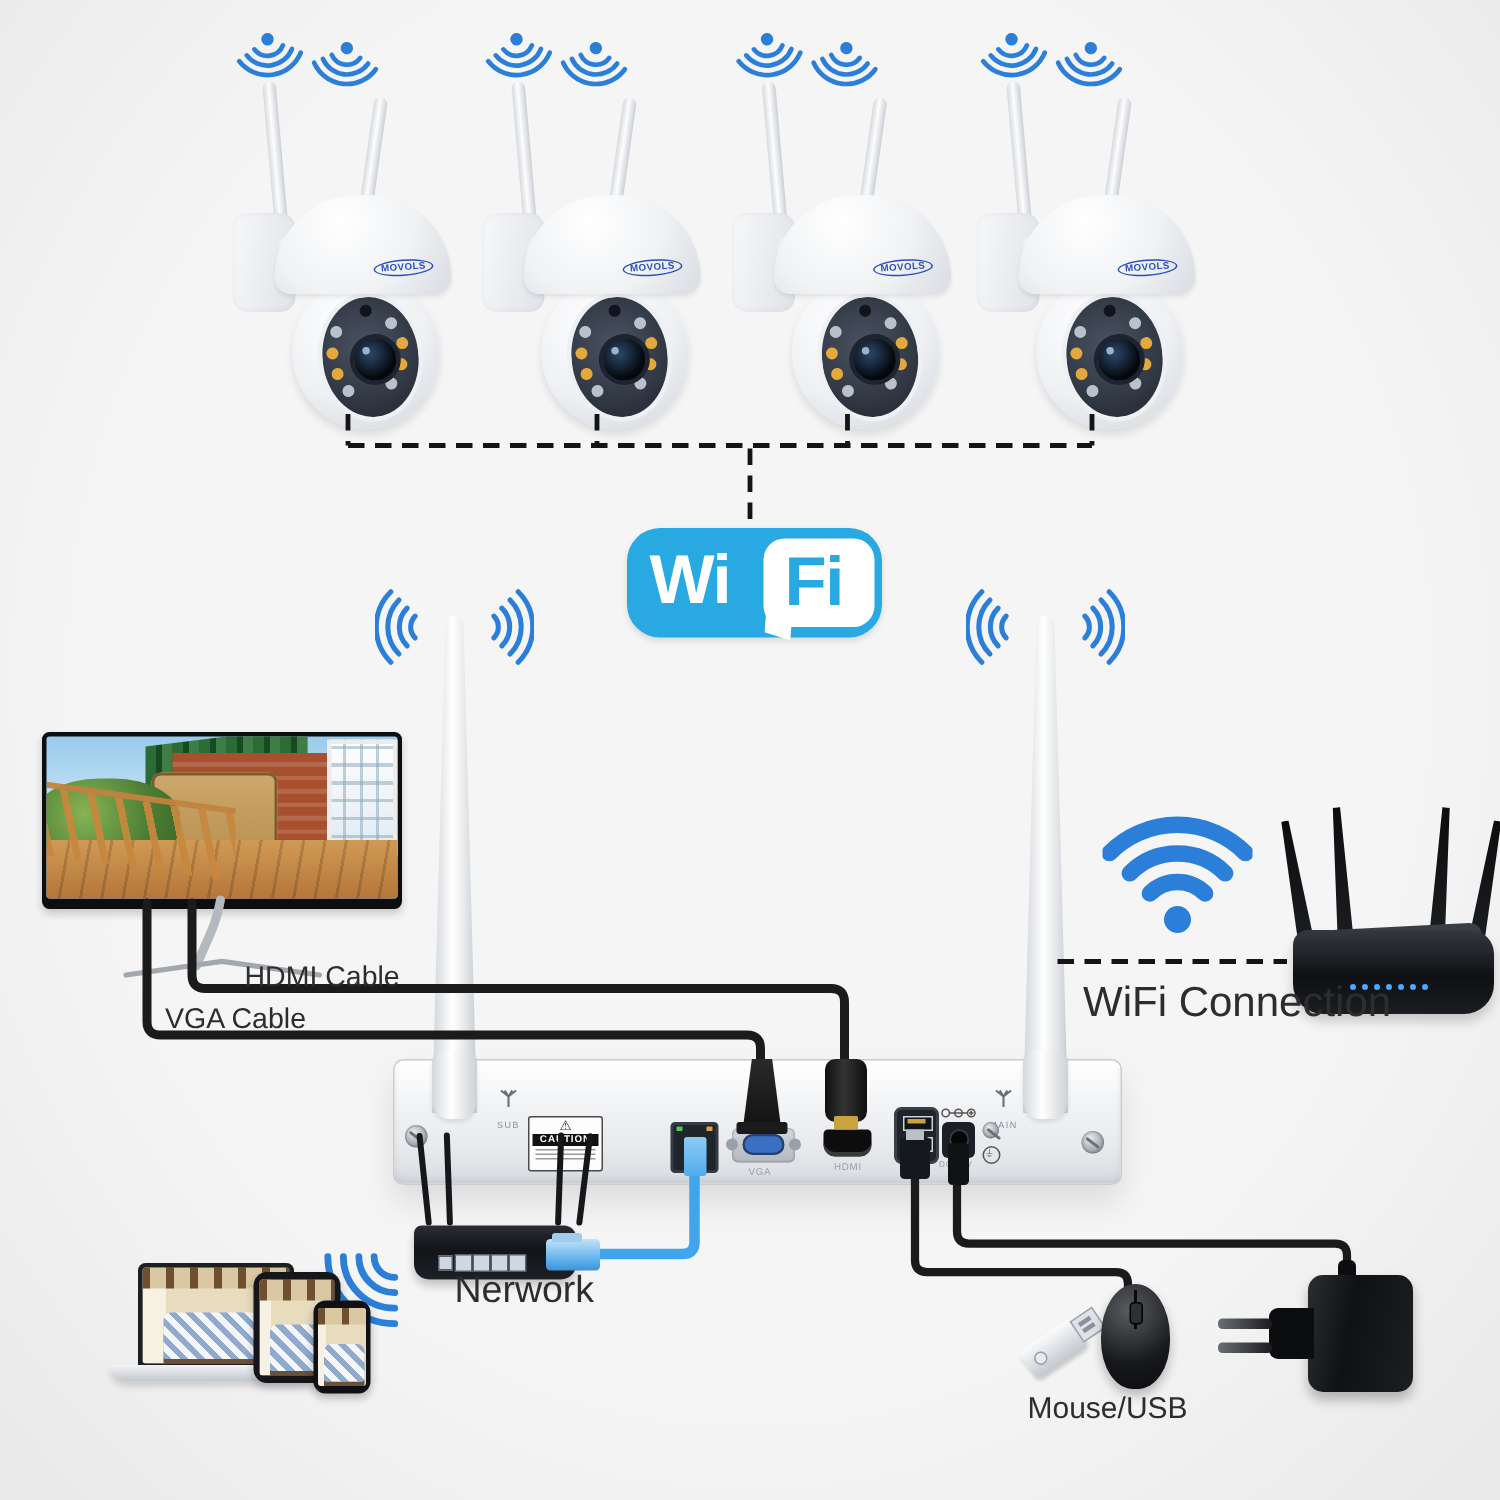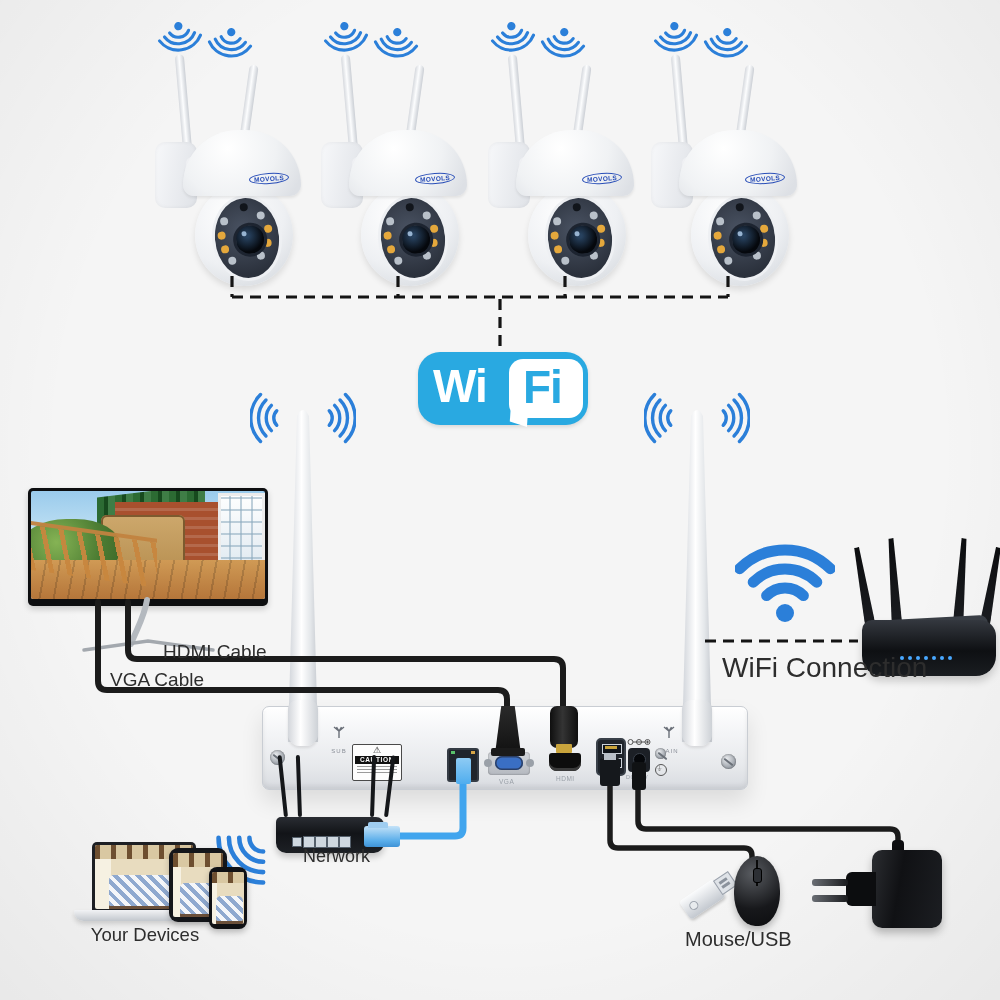--- a/index.html
+++ b/index.html
@@ -535,17 +535,16 @@
     <div class="relief"></div>
     <div class="body"></div>
     <div class="collar2"></div>
     <i class="prong p1"></i>
     <i class="prong p2"></i>
   </div>
 
   <div class="lbl" style="left:163px;top:641px;font-size:19px">HDMI Cable</div>
   <div class="lbl" style="left:110px;top:669px;font-size:19px">VGA Cable</div>
   <div class="lbl" style="left:722px;top:652px;font-size:28px">WiFi Connection</div>
-  <div class="lbl" style="left:303px;top:846px;font-size:18px">Nerwork</div>
-  <div class="lbl" style="left:30px;top:924px;width:230px;text-align:center;font-size:18.5px">Your Devices</div>
+  <div class="lbl" style="left:303px;top:846px;font-size:25px">Nerwork</div>
   <div class="lbl" style="left:685px;top:928px;font-size:20px">Mouse/USB</div>
 
 </div>
 
 </body></html>

